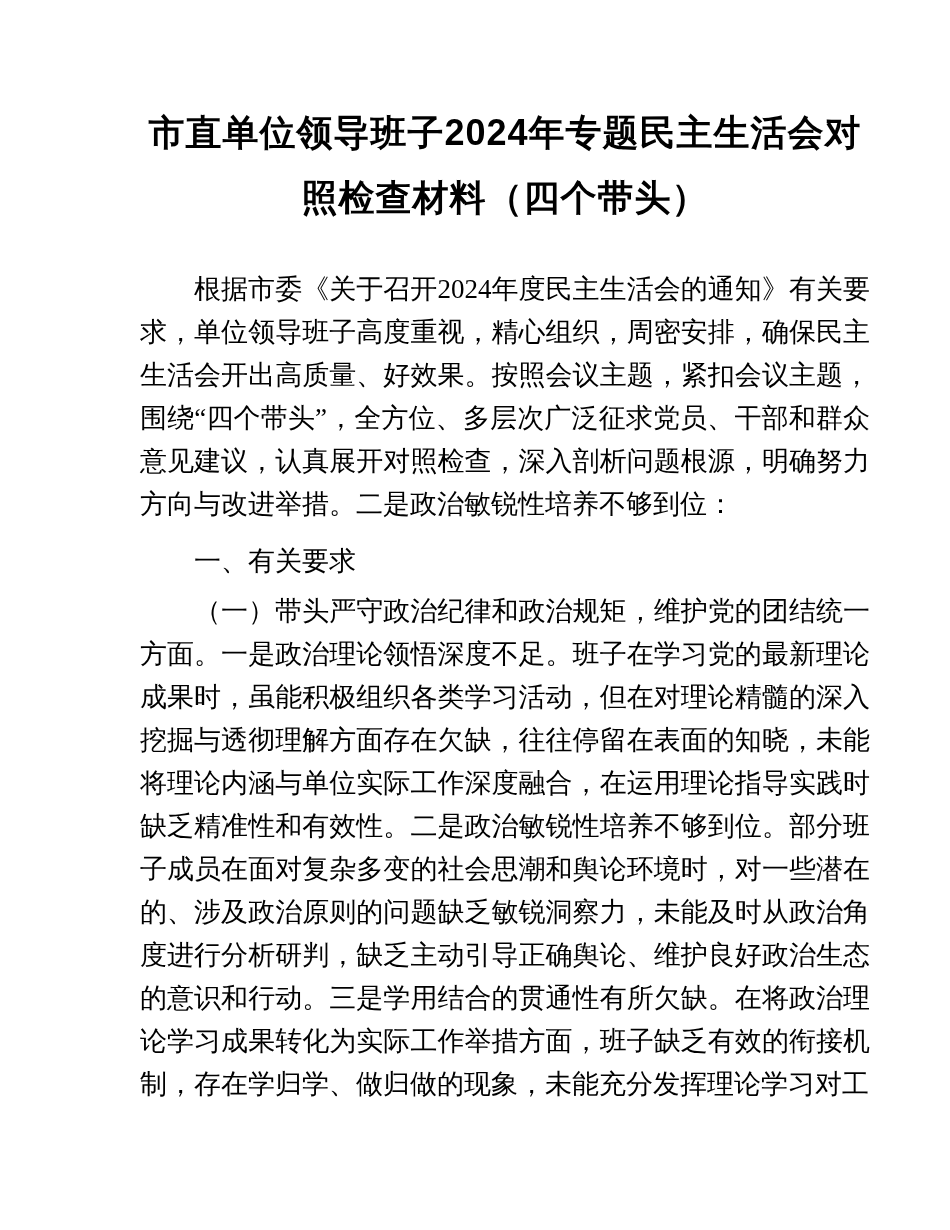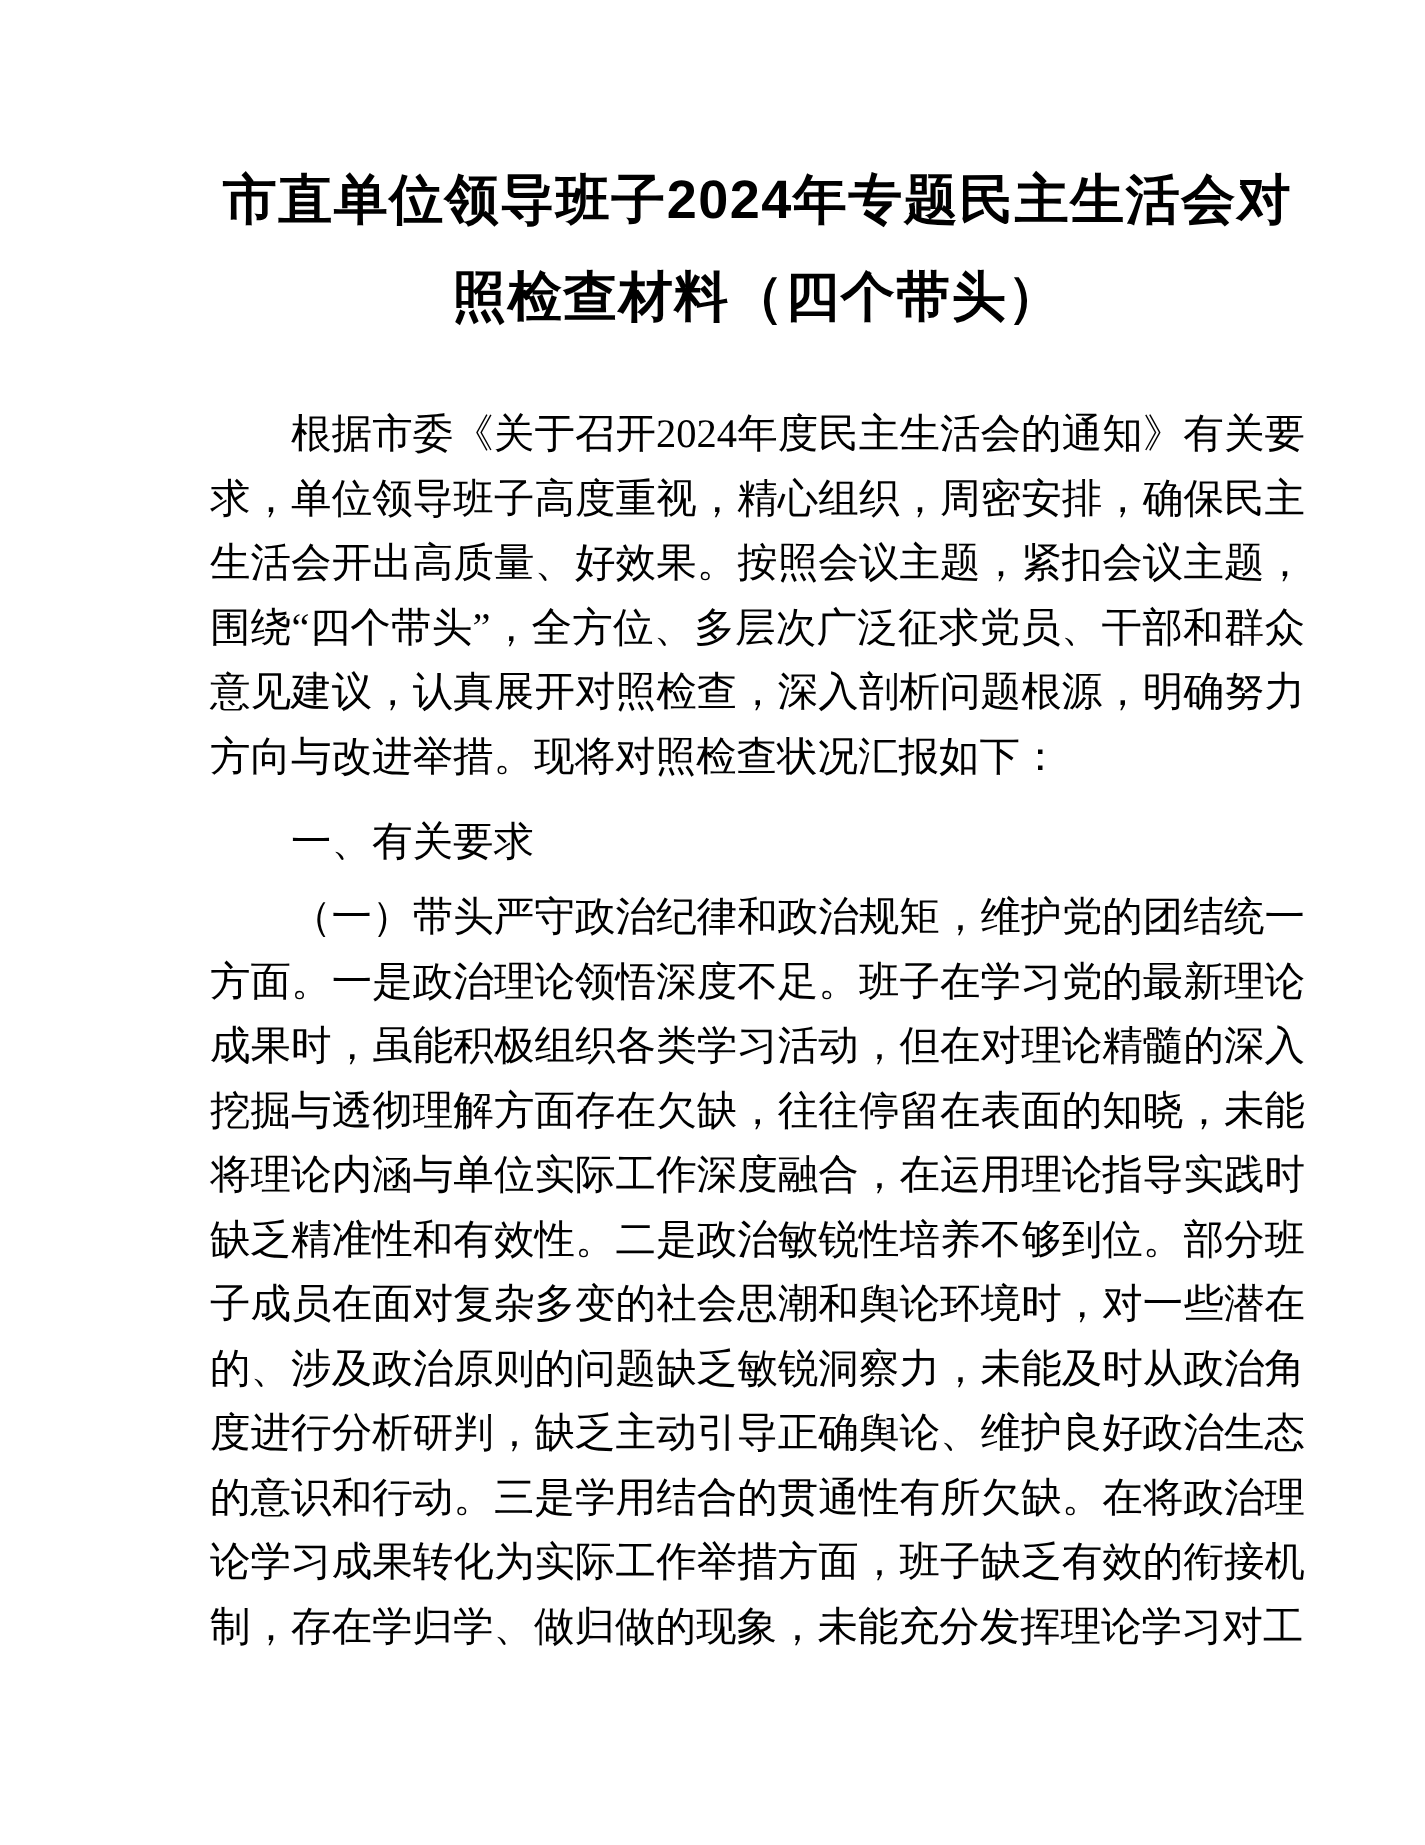--- a/index.html
+++ b/index.html
@@ -45,18 +45,18 @@
     text-align: left;
   }
 </style>
 </head>
 <body>
 
 <div class="page">
   <div class="doc">
     <h1 class="doc-title">市直单位领导班子2024年专题民主生活会对照检查材料（四个带头）</h1>
     <div>
-        <p class="par body-par">根据市委《关于召开2024年度民主生活会的通知》有关要求，单位领导班子高度重视，精心组织，周密安排，确保民主生活会开出高质量、好效果。按照会议主题，紧扣会议主题，围绕“四个带头”，全方位、多层次广泛征求党员、干部和群众意见建议，认真展开对照检查，深入剖析问题根源，明确努力方向与改进举措。现将对照检查状况汇报如下：</p>
+        <p class="par body-par">根据市委《关于召开2024年度民主生活会的通知》有关要求，单位领导班子高度重视，精心组织，周密安排，确保民主生活会开出高质量、好效果。按照会议主题，紧扣会议主题，围绕“四个带头”，全方位、多层次广泛征求党员、干部和群众意见建议，认真展开对照检查，深入剖析问题根源，明确努力方向与改进举措。二是政治敏锐性培养不够到位：</p>
         <p class="par heading-par">一、有关要求</p>
         <p class="par body-par">（一）带头严守政治纪律和政治规矩，维护党的团结统一方面。一是政治理论领悟深度不足。班子在学习党的最新理论成果时，虽能积极组织各类学习活动，但在对理论精髓的深入挖掘与透彻理解方面存在欠缺，往往停留在表面的知晓，未能将理论内涵与单位实际工作深度融合，在运用理论指导实践时缺乏精准性和有效性。二是政治敏锐性培养不够到位。部分班子成员在面对复杂多变的社会思潮和舆论环境时，对一些潜在的、涉及政治原则的问题缺乏敏锐洞察力，未能及时从政治角度进行分析研判，缺乏主动引导正确舆论、维护良好政治生态的意识和行动。三是学用结合的贯通性有所欠缺。在将政治理论学习成果转化为实际工作举措方面，班子缺乏有效的衔接机制，存在学归学、做归做的现象，未能充分发挥理论学习对工</p>
       </div>
   </div>
 </div>
 
 </body></html>

